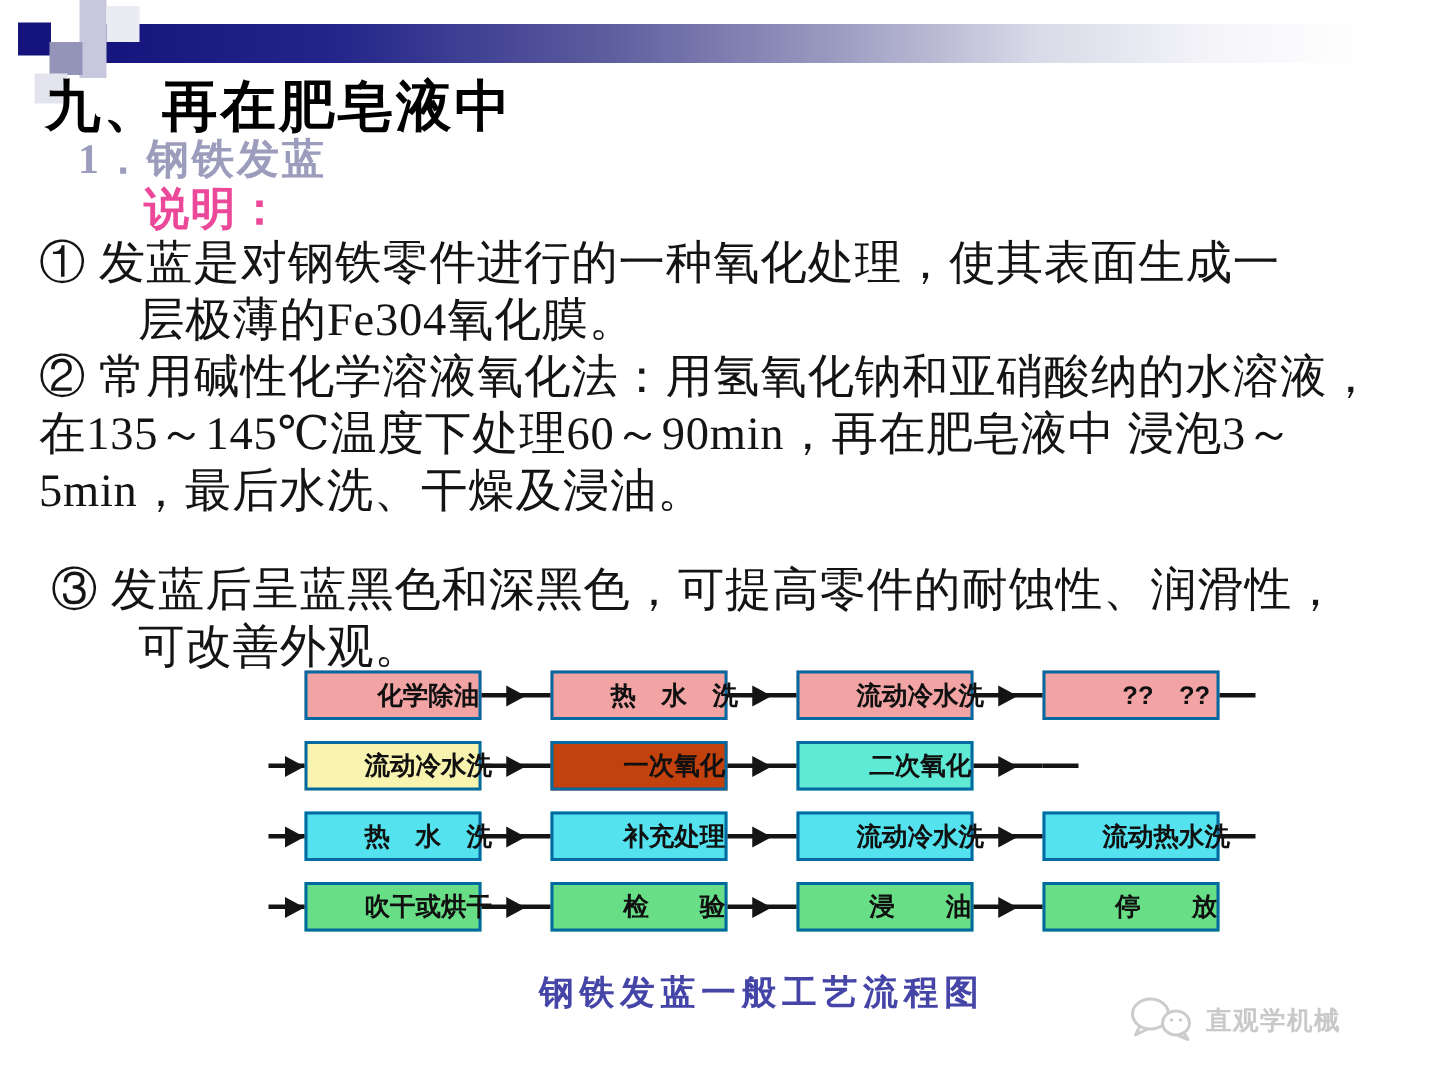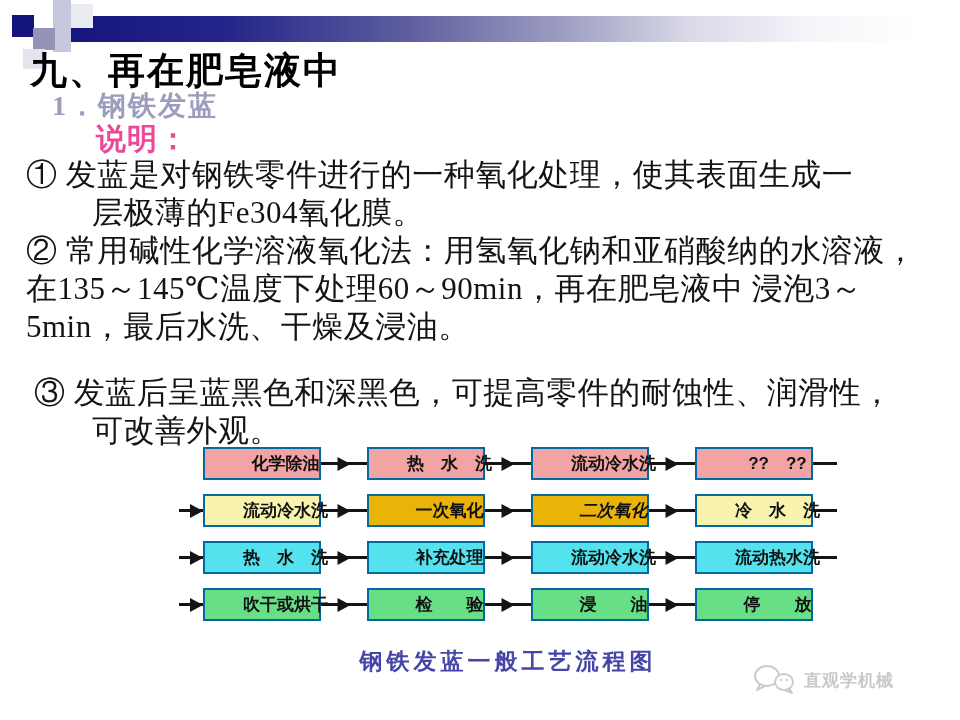--- a/index.html
+++ b/index.html
@@ -111,25 +111,24 @@
       <span class="fbox" style="background: rgb(242, 163, 163);">流动冷水洗</span>
       <span class="conn"></span>
       <span class="fbox" style="background: rgb(242, 163, 163);">??　??</span>
       <span class="stub out"></span>
     </div>
 
     <div class="frow">
       <span class="stub in"></span>
       <span class="fbox" style="background: rgb(248, 243, 174);">流动冷水洗</span>
       <span class="conn"></span>
-      <span class="fbox" style="background: #eab308; text-align: center;">一次氧化</span>
+      <span class="fbox" style="background: #c2410c; text-align: center;">一次氧化</span>
       <span class="conn"></span>
-      <span class="fbox" style="background: #eab308; font-style: italic;">二次氧化</span>
+      <span class="fbox" style="background: #5eead4;">二次氧化</span>
       <span class="conn"></span>
-      <span class="fbox" style="background: rgb(248, 243, 174);">冷　水　洗</span>
       <span class="stub out"></span>
     </div>
 
     <div class="frow">
       <span class="stub in"></span>
       <span class="fbox" style="background: rgb(84, 227, 238);">热　水　洗</span>
       <span class="conn"></span>
       <span class="fbox" style="background: rgb(84, 227, 238);">补充处理</span>
       <span class="conn"></span>
       <span class="fbox" style="background: rgb(84, 227, 238);">流动冷水洗</span>

